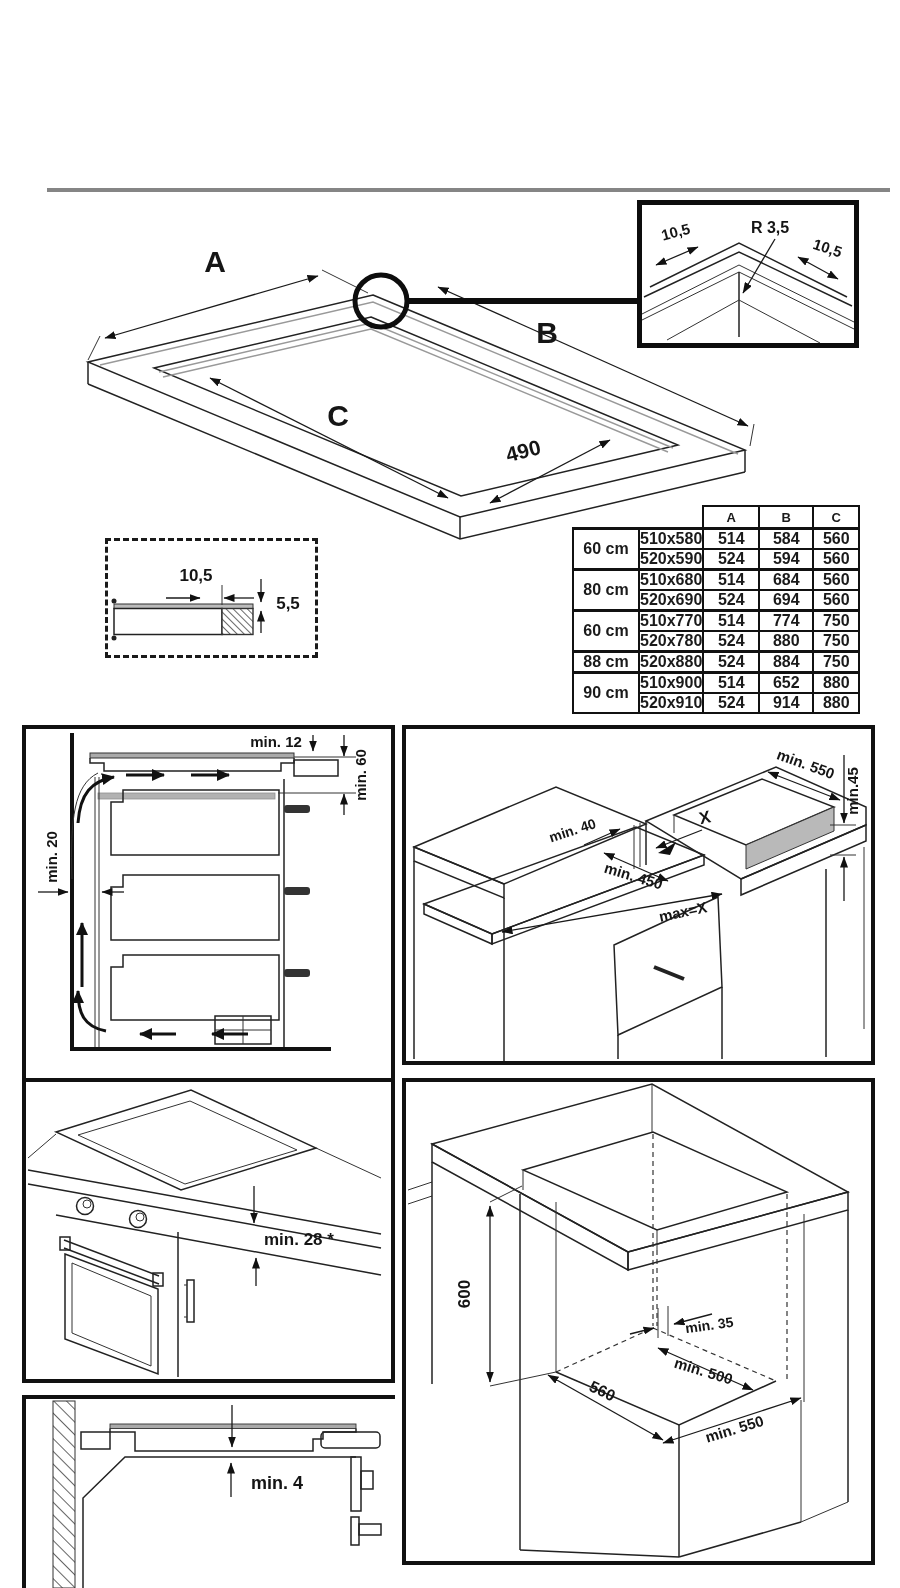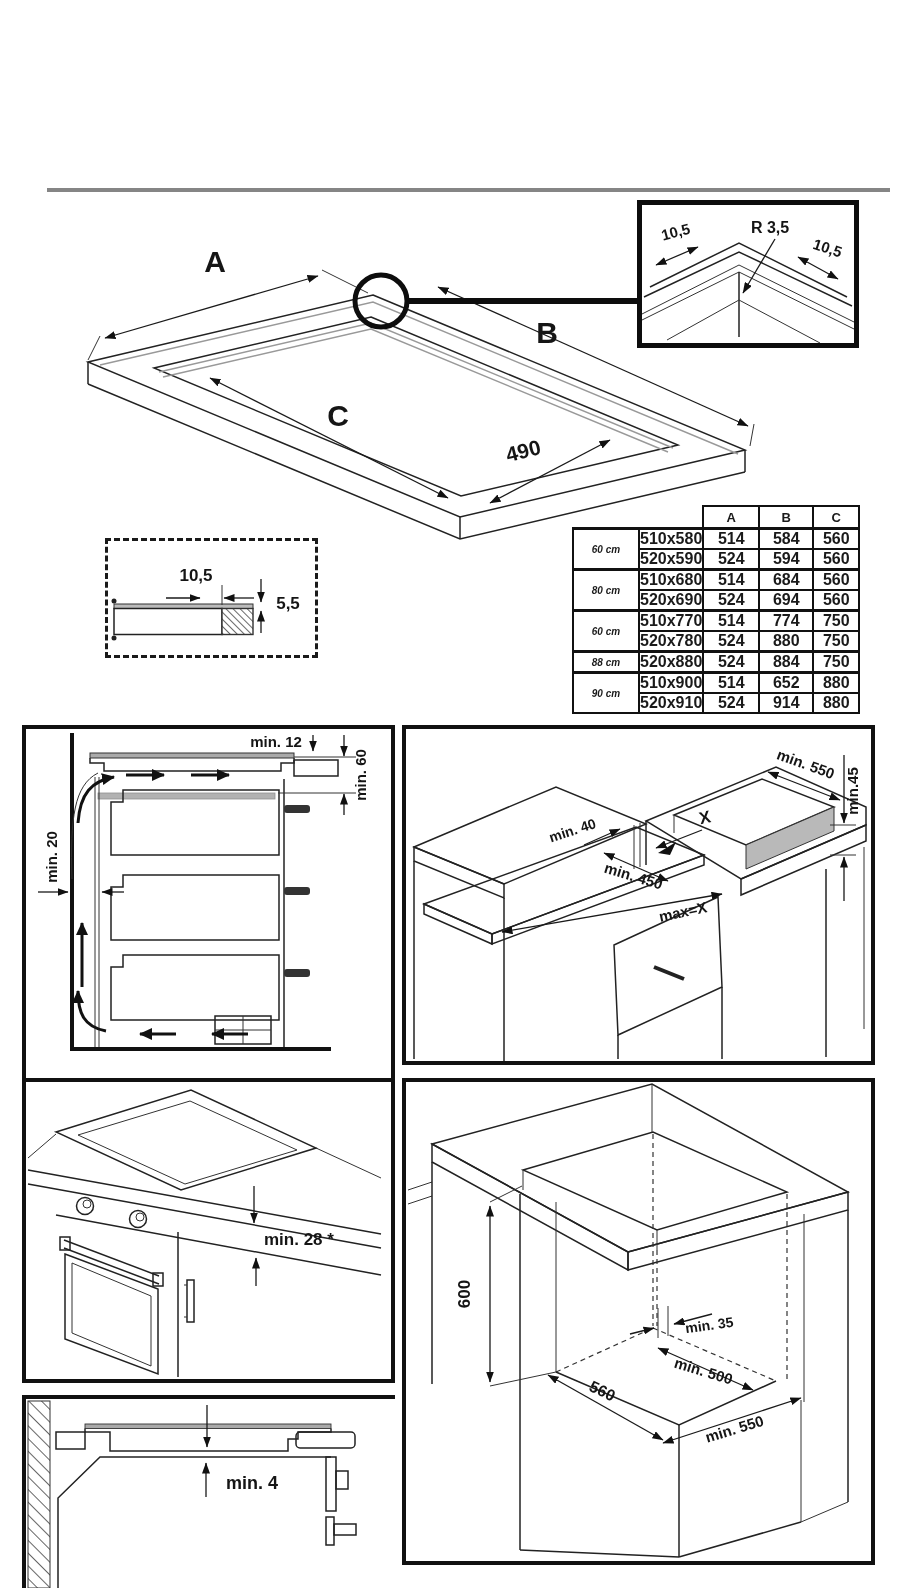--- a/index.html
+++ b/index.html
@@ -18,21 +18,21 @@
   .flow{fill:none;stroke:#111;stroke-width:3;}
   .dsh{fill:none;stroke:#333;stroke-width:1.2;stroke-dasharray:5 4;}
   .t{font-family:"Liberation Sans",sans-serif;font-weight:bold;fill:#151515;}
   
   #sizetable{position:absolute;left:572px;top:505px;border-collapse:collapse;
              font-family:"Liberation Sans",sans-serif;}
   #sizetable td{border:2px solid #111;font-size:16px;font-weight:bold;color:#1a1a1a;
                 text-align:center;padding:0;height:16px;background:#fff;}
   #sizetable td.hdr{height:20px;font-size:13px;}
   #sizetable td.nob{border:none;background:transparent;}
-  #sizetable td.size{width:64px;font-size:10px;font-style:italic;}
+  #sizetable td.size{width:64px;font-size:16px;}
   #sizetable td.cut{width:60px;}
   #sizetable td.va{width:54px;}
   #sizetable td.vb{width:52px;}
   #sizetable td.vc{width:44px;}
   #sizetable tr.grp td{border-top-width:3px;}
 </style>
 </head>
 <body>
 
 <div id="page">
@@ -342,21 +342,21 @@
       <rect class="ln" x="161" y="198" width="7" height="42" fill="#fff"></rect>
       <line class="thin" x1="158" y1="203" x2="161" y2="203"></line>
       <line class="thin" x1="158" y1="235" x2="161" y2="235"></line>
 
       <line class="dim" x1="228" y1="104" x2="228" y2="141" marker-end="url(#ah)"></line>
       <text class="t" x="238" y="163" font-size="17" text-anchor="start">min. 28 *</text>
       <line class="dim" x1="230" y1="204" x2="230" y2="176" marker-end="url(#ah)"></line>
     </svg>
   </div>
 
-  <div class="panel" style="left:22px;top:1395px;width:373px;height:193px;border-right:none;border-bottom:none;">
+  <div class="panel" style="left:22px;top:1395px;width:373px;height:193px;border-right:none;border-bottom:none;padding-left:25px;">
     <svg width="369" height="189" viewBox="0 0 369 189">
 
       <rect x="2" y="2" width="22" height="187" fill="url(#hatch2)" stroke="#333" stroke-width="1"></rect>
 
       <rect x="59" y="25" width="246" height="4.5" fill="#aaa" stroke="#333" stroke-width="0.9"></rect>
 
       <polyline class="ln" points="59,29.5 59,33 84,33 84,52 262,52 262,40 272,40 272,33 305,33 305,29.5"></polyline>
 
       <rect class="ln" x="30" y="33" width="29" height="17" fill="#fff"></rect>
       <rect class="ln" x="270" y="33" width="59" height="16" rx="4" fill="#fff"></rect>

